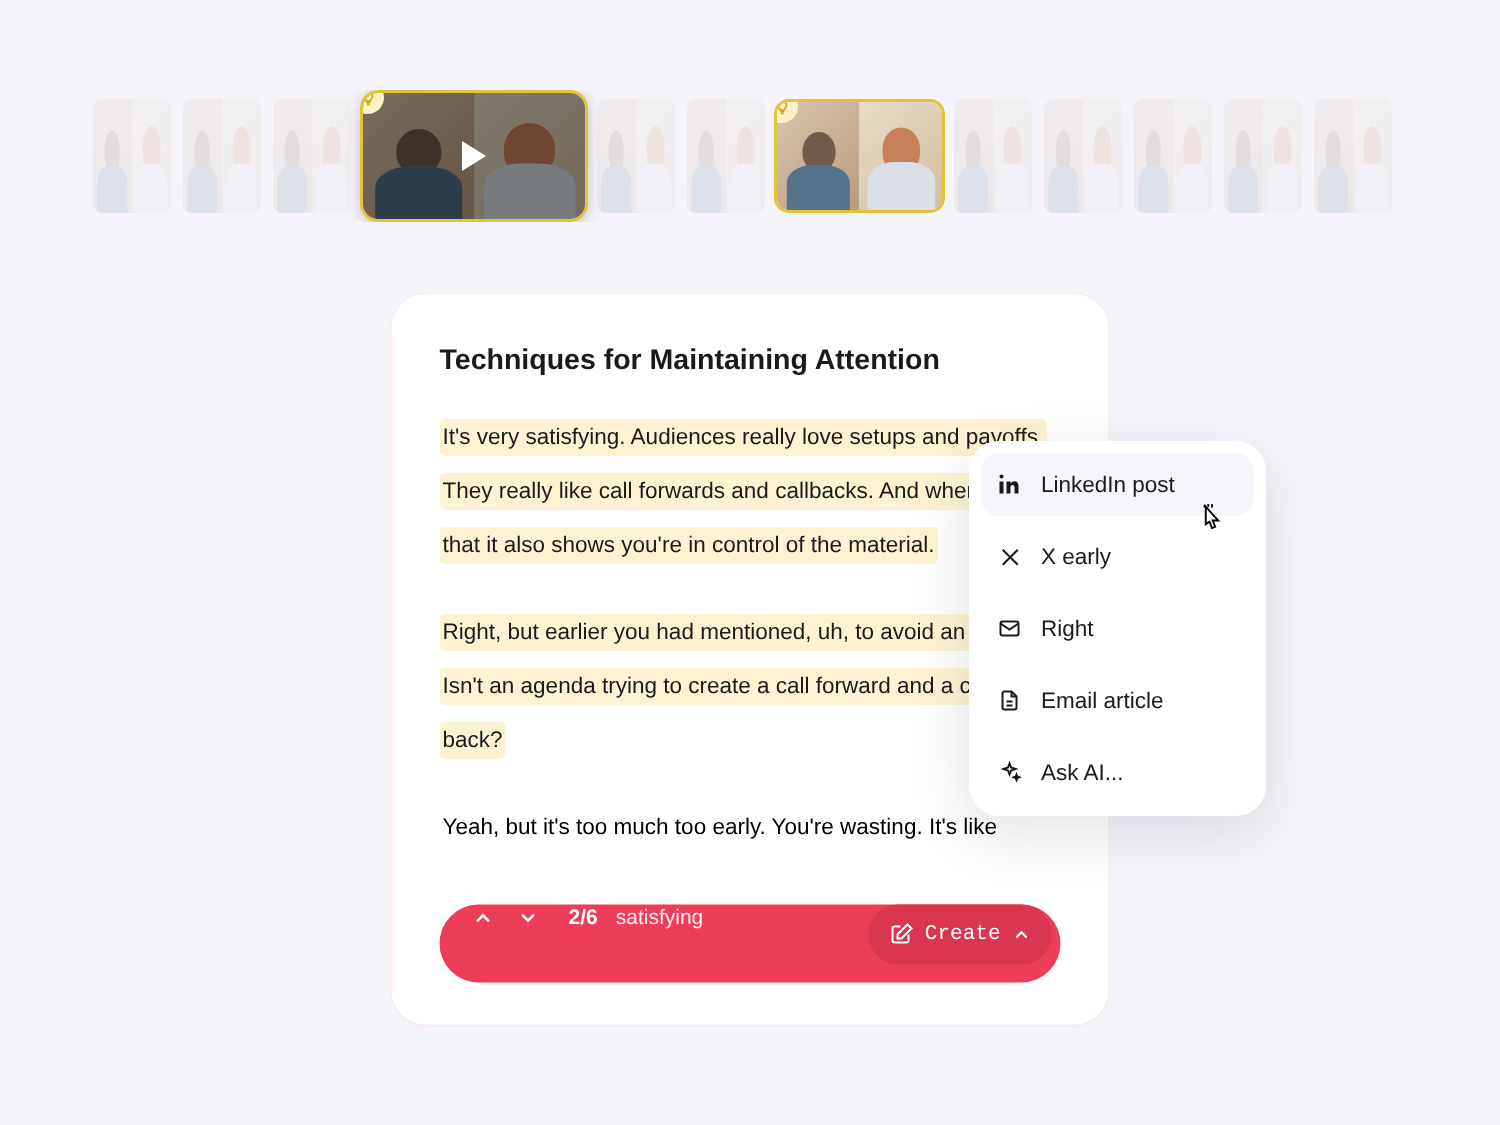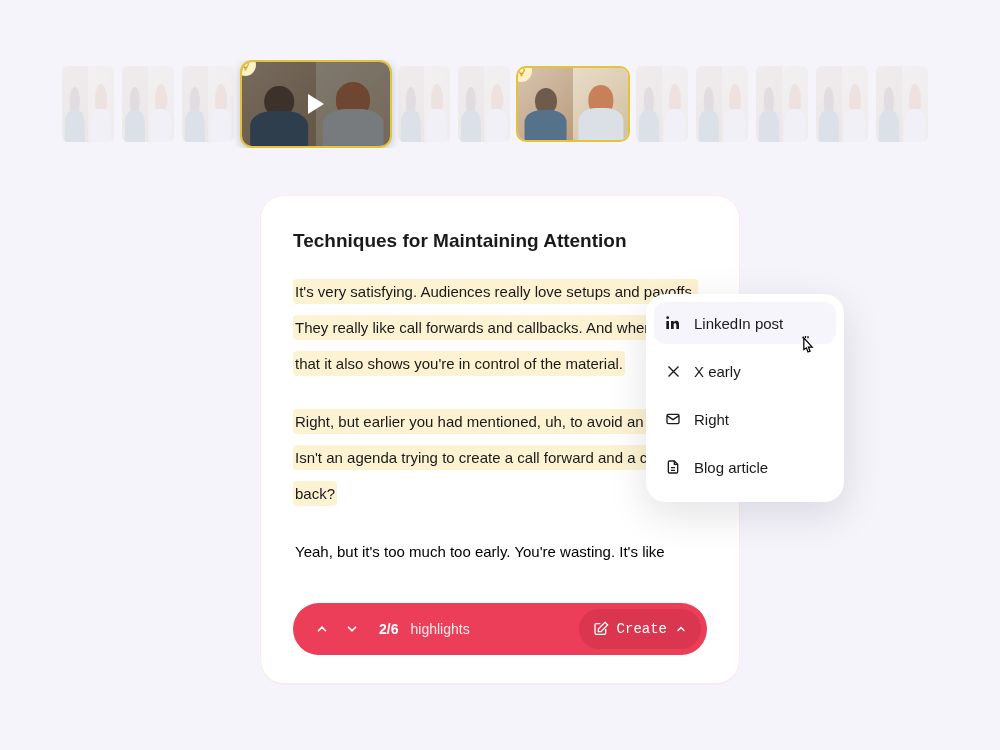--- a/index.html
+++ b/index.html
@@ -128,21 +128,20 @@
   }
   .para.fade{color:#c5c5c5;}
   .para.fade .hl{background:transparent;color:#000000;}
   
   .pill{
     margin-top:auto;
     height:52px;
     background:#ec3e58;
     border-radius:26px;
     display:flex;
-    align-items:center;
     padding:0 6px 0 20px;
     color:#fff;
     font-size:14px;
     font-weight:500;
     gap:12px;
   }
   .chev{width:18px;height:18px;display:flex;align-items:center;justify-content:center;cursor:pointer;}
   .count{margin-left:6px;font-weight:600;}
   .label{opacity:0.9;}
   .spacer{flex:1;}
@@ -262,21 +261,21 @@
       <svg width="14" height="14" viewBox="0 0 24 24" fill="none" stroke="white" stroke-width="3" stroke-linecap="round">
           <polyline points="6 15 12 9 18 15"></polyline>
         </svg>
     </div>
     <div class="chev">
       <svg width="14" height="14" viewBox="0 0 24 24" fill="none" stroke="white" stroke-width="3" stroke-linecap="round">
           <polyline points="6 9 12 15 18 9"></polyline>
         </svg>
     </div>
     <span class="count"><span>2</span>/<span>6</span></span>
-    <span class="label">highlights</span>
+    <span class="label">satisfying</span>
     <div class="spacer"></div>
     <div class="create-btn">
       <svg width="16" height="16" viewBox="0 0 24 24" fill="none" stroke="white" stroke-width="2">
           <path d="M11 4H5a2 2 0 0 0-2 2v12a2 2 0 0 0 2 2h12a2 2 0 0 0 2-2v-6"></path>
           <path d="M18 2l4 4-10 10H8v-4L18 2z"></path>
         </svg>
       <span>Create</span>
       <svg width="12" height="12" viewBox="0 0 24 24" fill="none" stroke="white" stroke-width="3" stroke-linecap="round">
           <polyline points="6 15 12 9 18 15"></polyline>
         </svg>
@@ -315,23 +314,31 @@
     <span>Right</span>
   </div>
   <div class="gap"></div>
   <div class="menu-item">
     <span class="ic">
       <svg width="16" height="16" viewBox="0 0 24 24" fill="none" stroke="currentColor" stroke-width="2">
           <path d="M14 3H7a2 2 0 0 0-2 2v14a2 2 0 0 0 2 2h10a2 2 0 0 0 2-2V8l-5-5z"></path>
           <path d="M14 3v5h5M9 13h6M9 17h6"></path>
         </svg>
     </span>
-    <span>Blog article</span>
+    <span>Email article</span>
   </div>
   <div class="gap"></div>
+  <div class="menu-item">
+    <span class="ic">
+      <svg width="16" height="16" viewBox="0 0 24 24" fill="none" stroke="currentColor" stroke-width="2">
+          <path d="M12 3l1.5 4L18 8.5 13.5 10 12 14l-1.5-4L6 8.5 10.5 7 12 3zM19 14l.8 2 2 .8-2 .8-.8 2-.8-2-2-.8 2-.8.8-2z"></path>
+        </svg>
+    </span>
+    <span>Ask AI...</span>
+  </div>
 </div>
 
 <div class="cursor">
   <svg width="20" height="22" viewBox="0 0 24 26" fill="white" stroke="black" stroke-width="1.5">
     <path d="M7 2v14l3-2 2 5 2.5-1-2-5H17L7 2z"></path>
     <path d="M6 1v1M9 0v1.5M12 0.5v1.5" stroke-linecap="round"></path>
   </svg>
 </div>
 
 </body></html>

